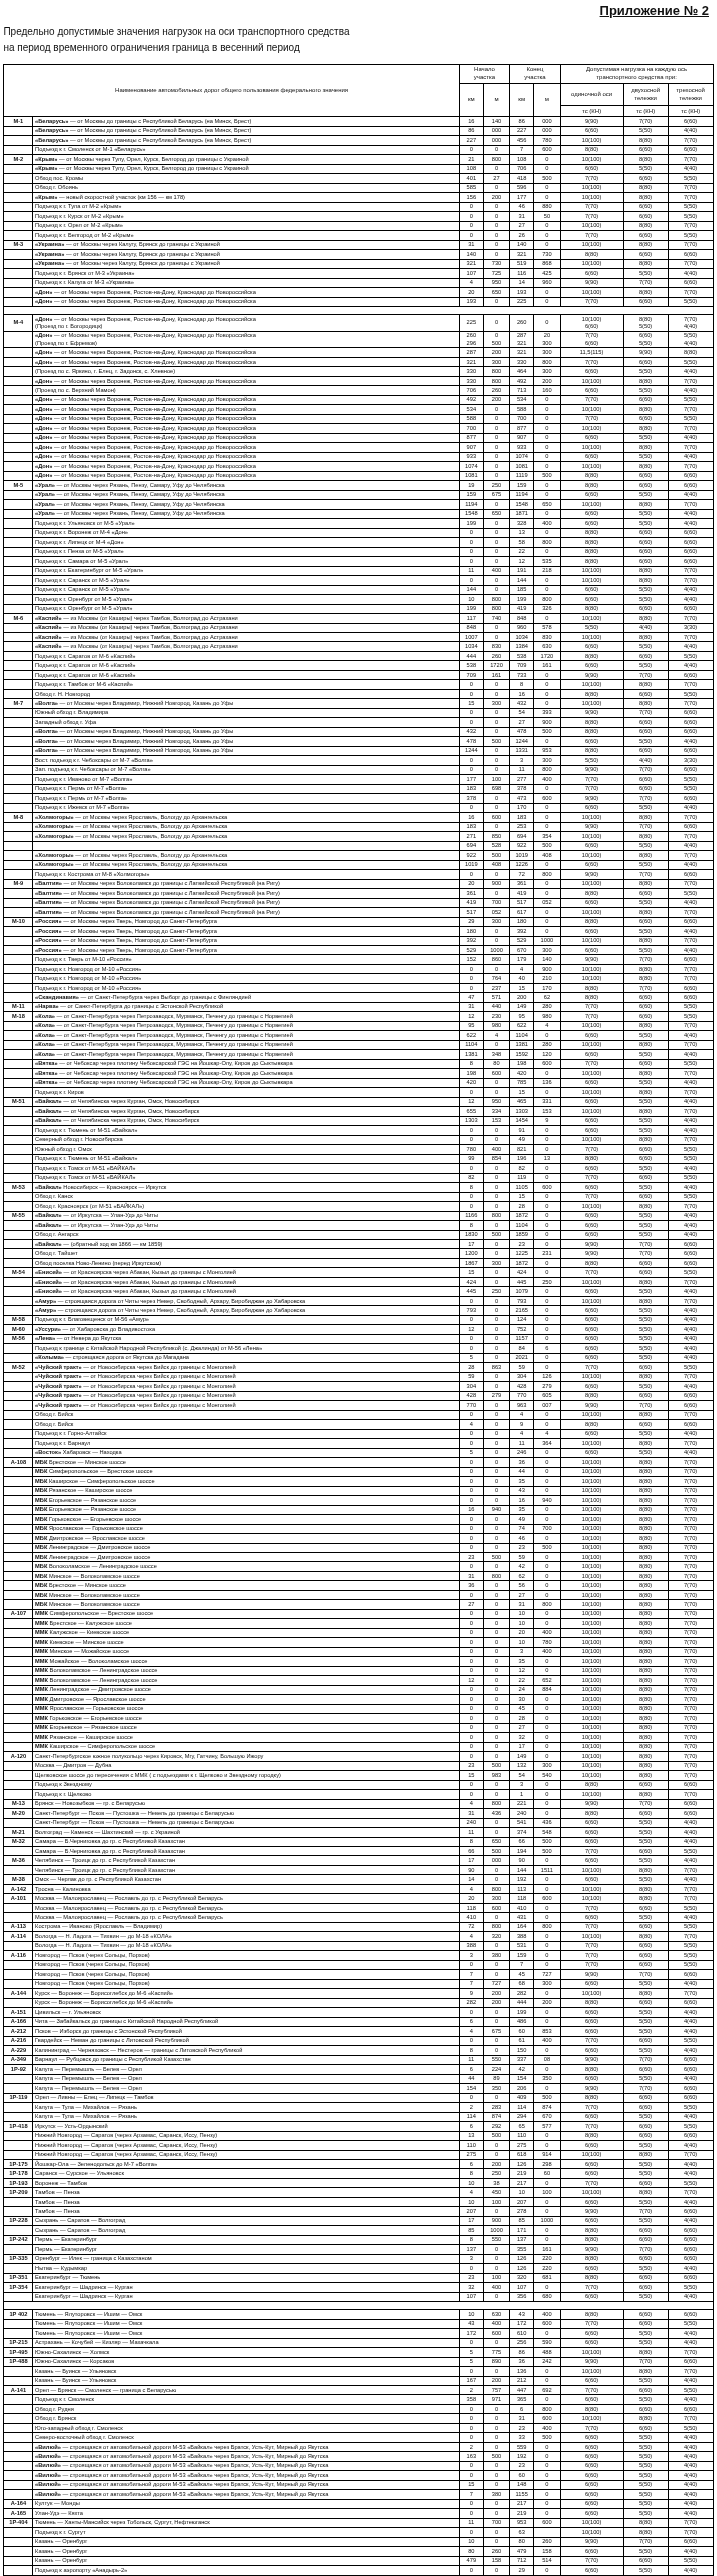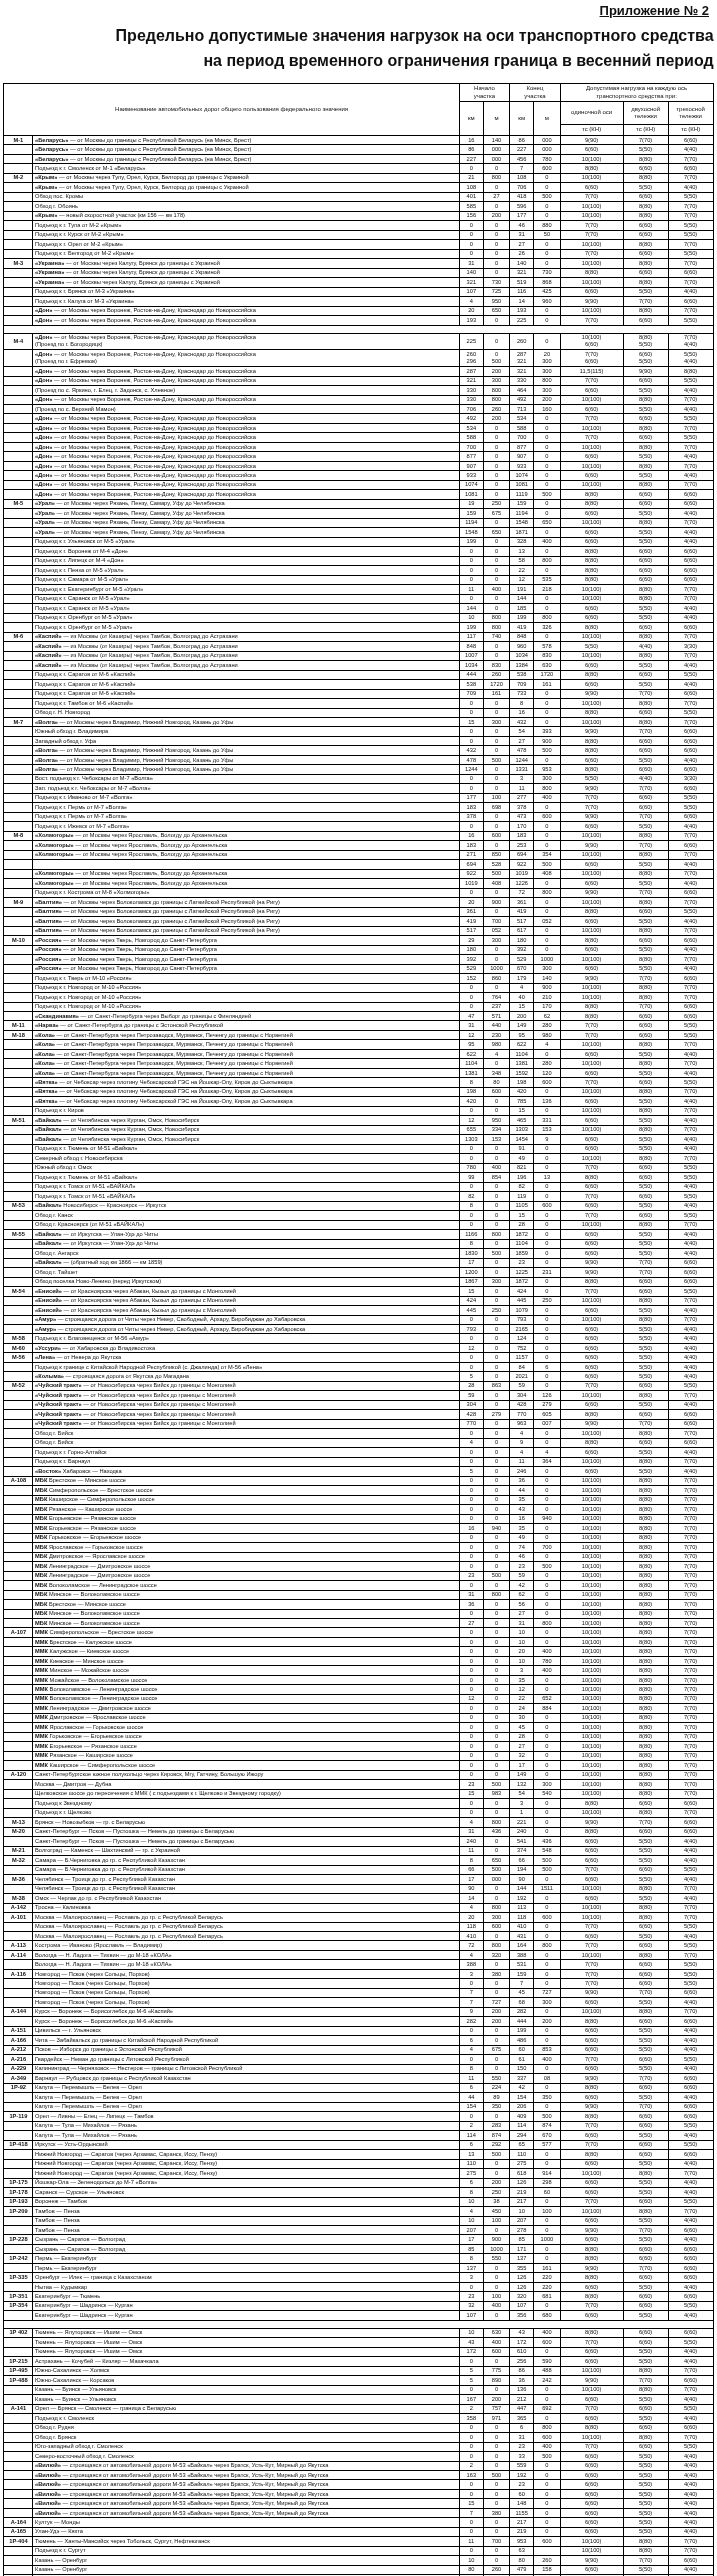--- a/index.html
+++ b/index.html
@@ -1,20 +1,20 @@
 <!DOCTYPE html>
 <html style="font-size:9.2px"><head>
 <meta charset="utf-8">
 <style>
   html,body{margin:0;padding:0;background:#fff;color:#111;}
   body{width:717px;font-family:"Liberation Sans",sans-serif;-webkit-font-smoothing:none;}
   .page{padding:2.3px 3.4px 5.7px 3.4px;}
   .appendix{text-align:right;font-size:13px;font-weight:bold;margin:1.1px 4.6px 5.7px 0;}
   .appendix span{text-decoration:underline;}
-  .doc-title{text-align:right;font-weight:bold;font-size:16px;line-height:1.55;margin:0 0 9.2px 0;}
+  .doc-title{text-align:left;font-weight:normal;font-size:10px;line-height:1.55;margin:0 0 9.2px 0;}
   table{border-collapse:collapse;width:100%;table-layout:fixed;border:1.1px solid #000;}
   th,td{border:0.6px solid #000;font-size:5.7px;line-height:1.28;padding:0.6px 1.7px;overflow:hidden;}
   thead th{font-weight:normal;text-align:center;vertical-align:middle;font-size:6px;padding:1.1px;}
   td.code{font-weight:bold;text-align:center;white-space:nowrap;}
   td.name{text-align:left;white-space:nowrap;}
   td.num{text-align:center;white-space:nowrap;}
   td.load{text-align:center;white-space:nowrap;}
   tr.sec>td{border-top:1.1px solid #000;}
   tr.gap>td{border-left:1.1px solid #000;border-right:1.1px solid #000;border-top:0.6px solid #000;border-bottom:0.6px solid #000;height:5.7px;background:#fff;}
 </style>

